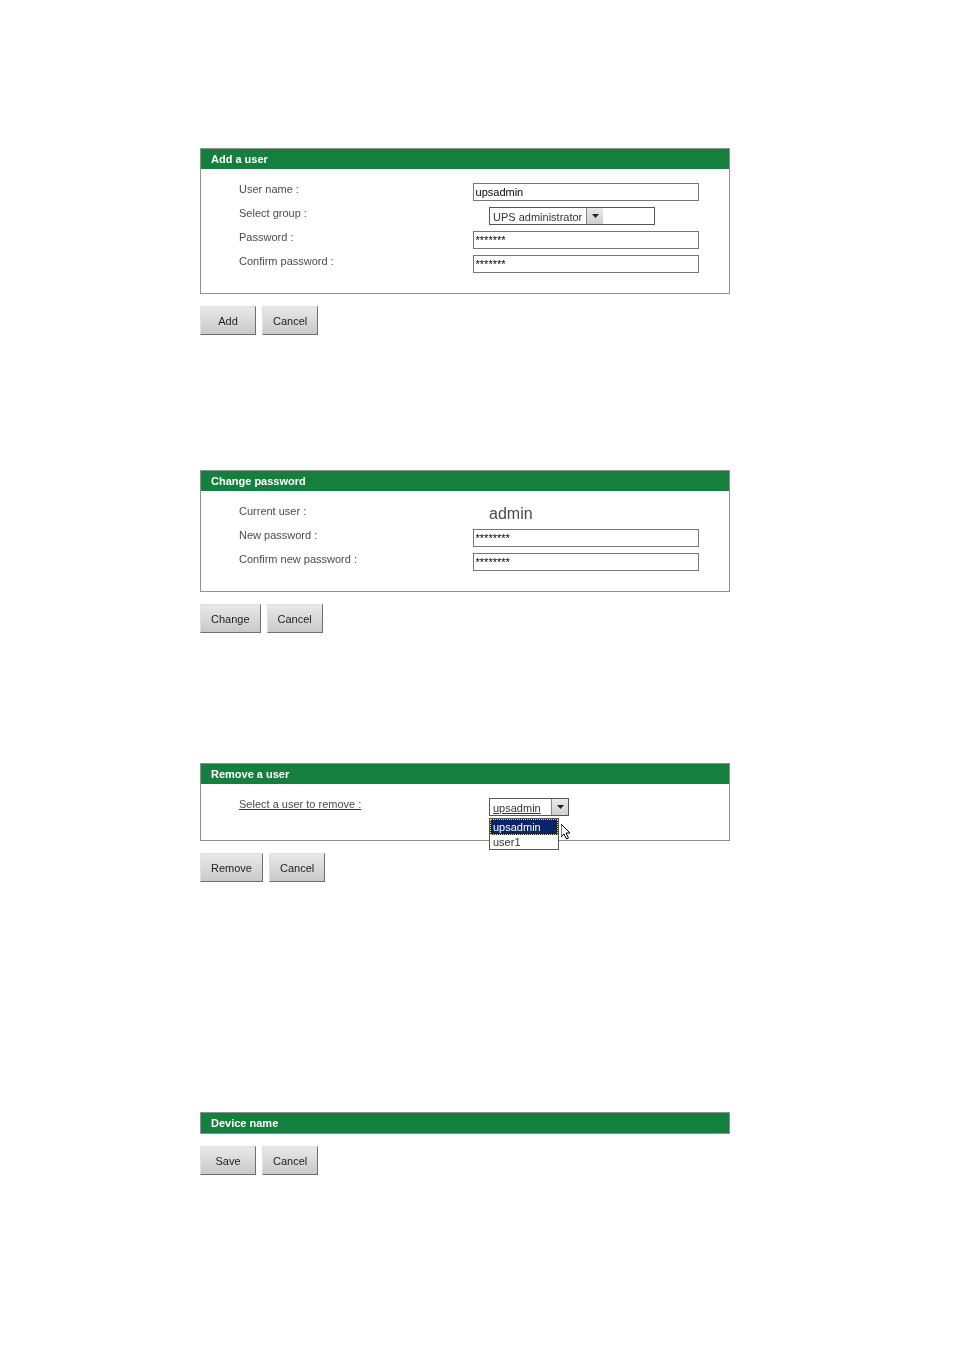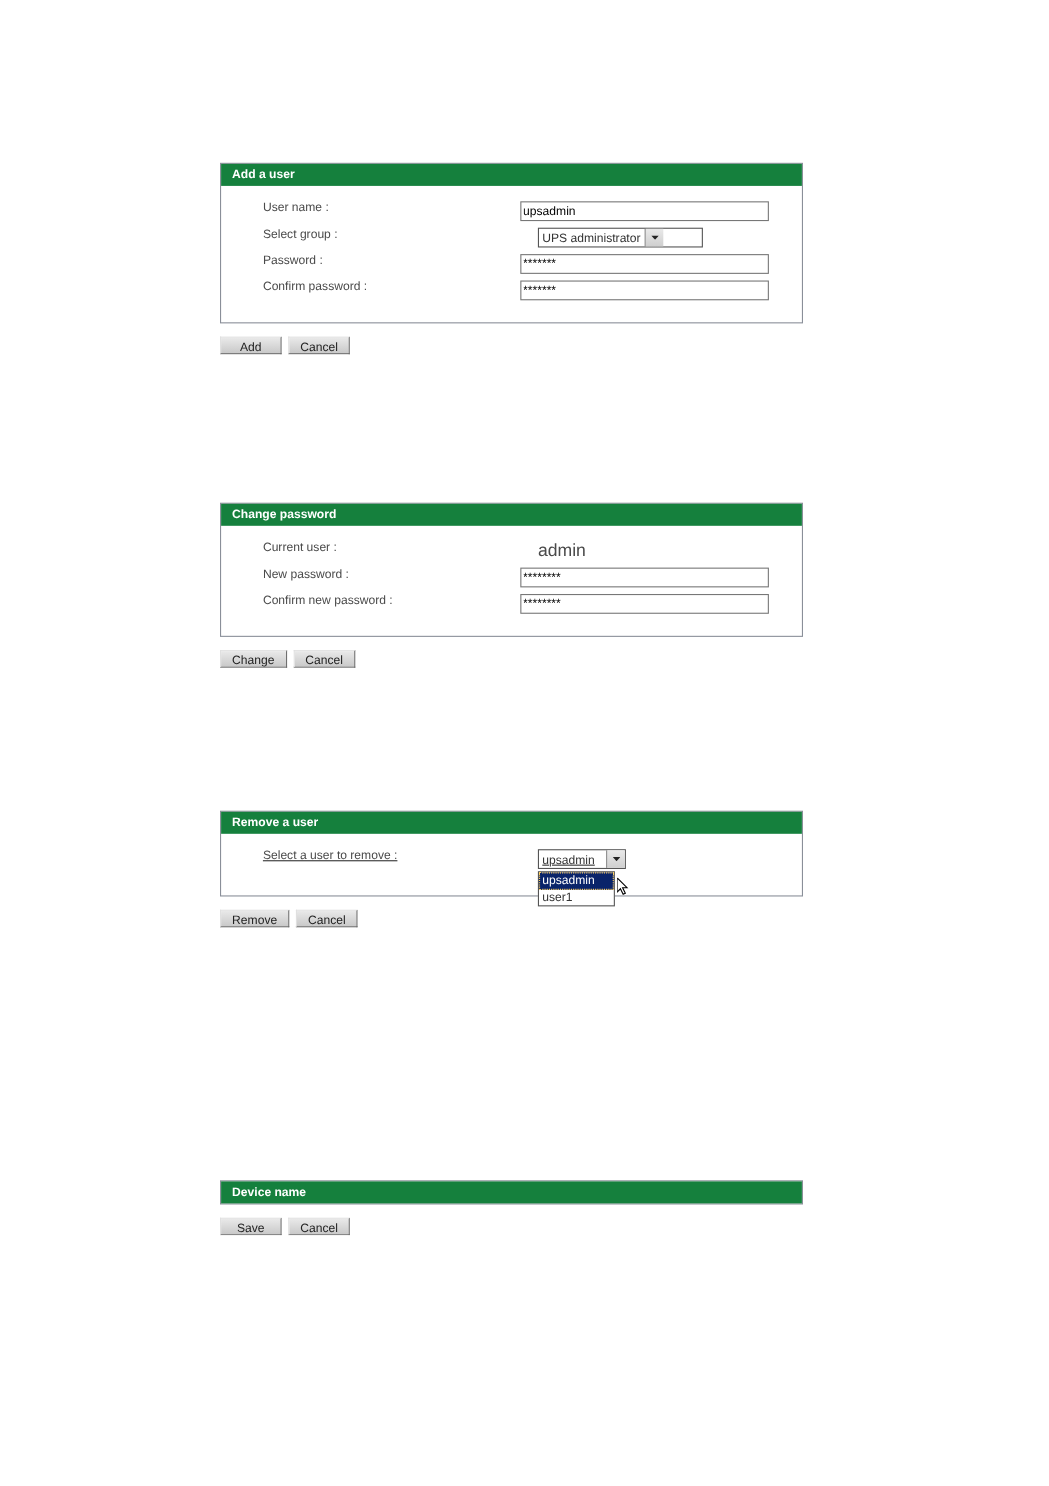--- a/index.html
+++ b/index.html
@@ -75,39 +75,39 @@
     white-space: nowrap;
   }
   .select-wrap .select-arrow {
     width: 16px;
     background: linear-gradient(#e9e9e9, #cfcfcf);
     border-left: 1px solid #888;
     display: flex;
     align-items: center;
     justify-content: center;
   }
-  .select-group { width: 150px; }
+  .select-group { width: 166px; }
   .select-small { width: auto; }
   .select-small .select-text { min-width: 54px; }
   .btn-row {
     margin-top: 12px;
     display: flex;
     gap: 6px;
   }
   .btn {
     background: linear-gradient(#e9e9e9, #c9c9c9);
     border: 1px solid #6f6f6f;
     border-top-color: #e0e0e0;
     border-left-color: #e0e0e0;
     font-family: Verdana, Geneva, sans-serif;
     font-size: 11px;
     color: #222;
     padding: 2px 10px;
     min-width: 56px;
-    height: 16px;
+    height: 29px;
     line-height: 14px;
     cursor: pointer;
     box-sizing: border-box;
   }
   .dropdown-open {
     position: absolute;
     left: 250px;
     top: 20px;
     border: 1px solid #555;
     background: #ffffff;

